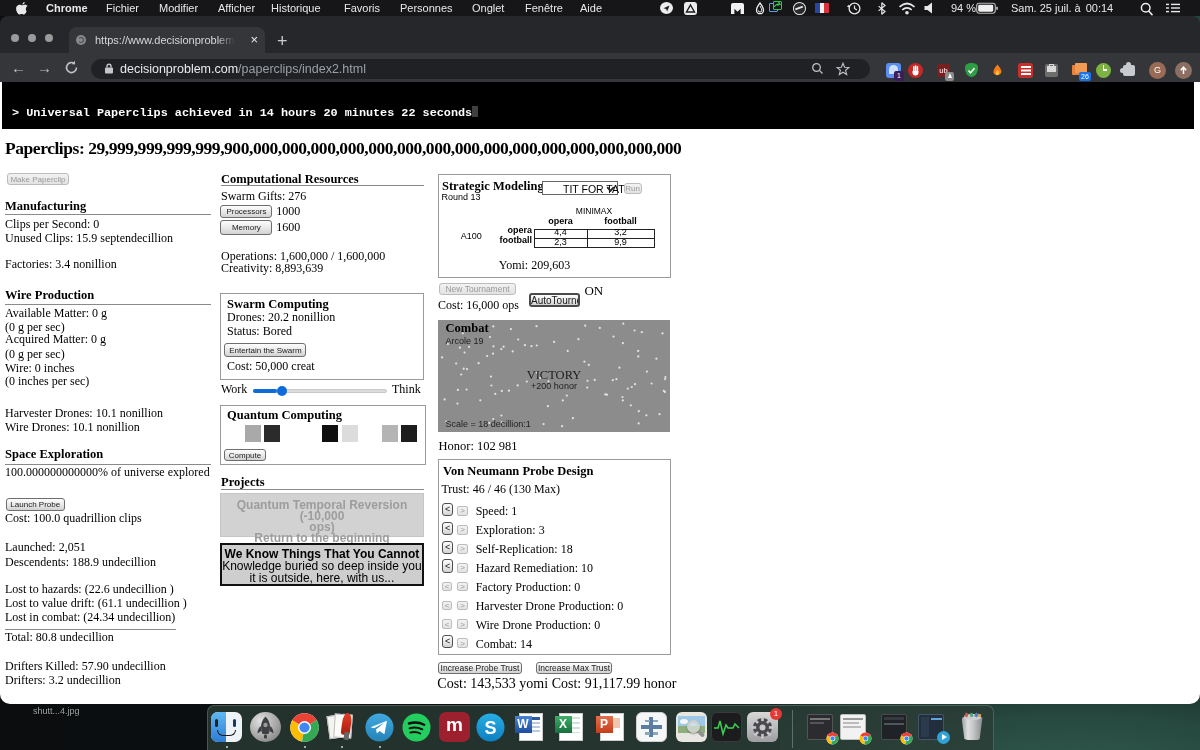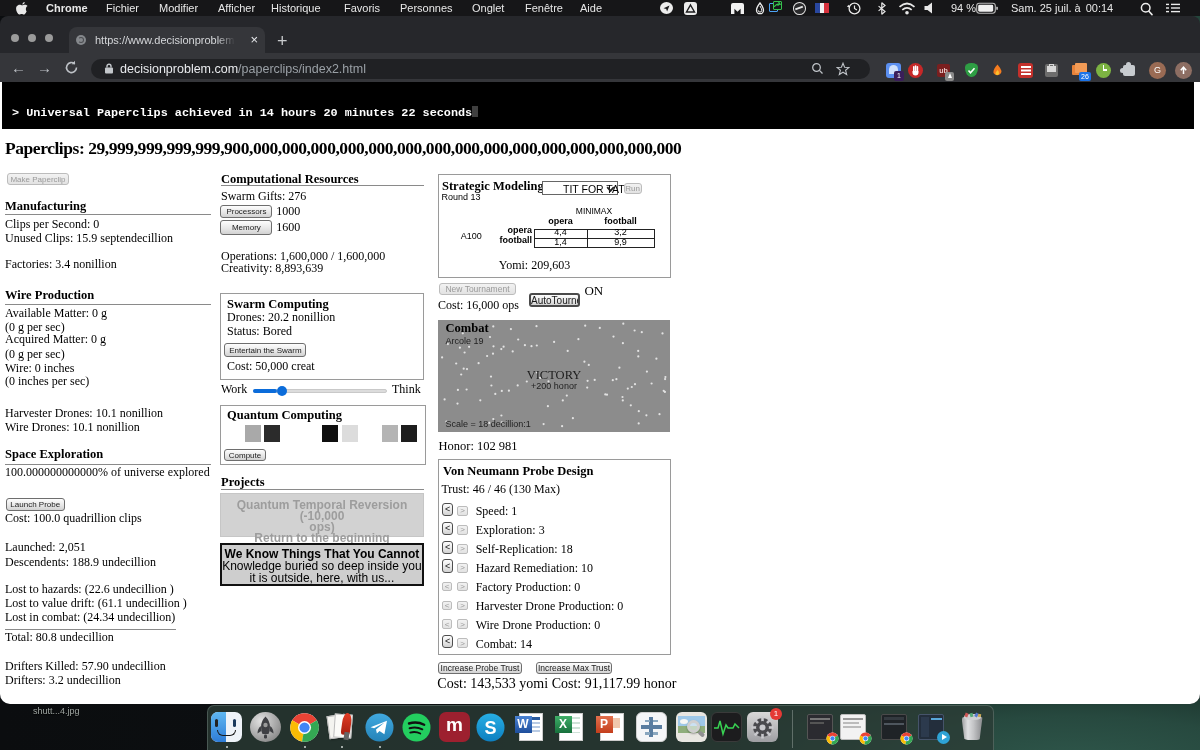--- a/index.html
+++ b/index.html
@@ -493,21 +493,21 @@
       <div class="s" style="left:534px;top:135px;width:53px;text-align:center;font-weight:bold">opera</div>
       <div class="s" style="left:587px;top:135px;width:67px;text-align:center;font-weight:bold">football</div>
       <div class="s" style="left:441px;top:144.4px;width:91px;text-align:right;font-weight:bold">opera</div>
       <div class="s" style="left:441px;top:153.6px;width:91px;text-align:right;font-weight:bold">football</div>
       <div class="s" style="left:460.8px;top:150px">A100</div>
       <div style="position:absolute;left:534px;top:146.7px;width:120.5px;height:19.6px;border:1px solid #222"></div>
       <div style="position:absolute;left:534px;top:156.4px;width:120.5px;height:1px;background:#222"></div>
       <div style="position:absolute;left:586.9px;top:146.7px;width:1px;height:19.6px;background:#222"></div>
       <div class="s" style="left:534px;top:146.2px;width:53px;text-align:center">4,4</div>
       <div class="s" style="left:587px;top:146.2px;width:67px;text-align:center">3,2</div>
-      <div class="s" style="left:534px;top:156px;width:53px;text-align:center">1,4</div>
+      <div class="s" style="left:534px;top:156px;width:53px;text-align:center">2,3</div>
       <div class="s" style="left:587px;top:156px;width:67px;text-align:center">9,9</div>
       <div class="t" style="left:498.7px;top:176.5px;font-size:12px">Yomi: 209,603</div>
       <button class="btn bdis" style="left:438.7px;top:201.2px;width:77.6px;height:11.9px;font-size:8.5px">New Tournament</button>
       <button class="btn" style="left:529px;top:211px;width:51px;height:14px;border:2px solid #4a4a4a;font-size:10px">AutoTourney</button>
       <div class="t" style="left:584.4px;top:202.2px;font-size:13px">ON</div>
       <div class="t" style="left:438px;top:216.5px">Cost: 16,000 ops</div>
       <div style="position:absolute;left:438px;top:238px;width:232px;height:112px;background:#8c8c8c">
           <svg width="232" height="112" style="position:absolute;left:0;top:0" fill="#f2f2f2" opacity="0.85">
             <circle cx="147.2" cy="5.7" r="1.1"></circle>
             <circle cx="65.6" cy="26.7" r="1.1"></circle>

